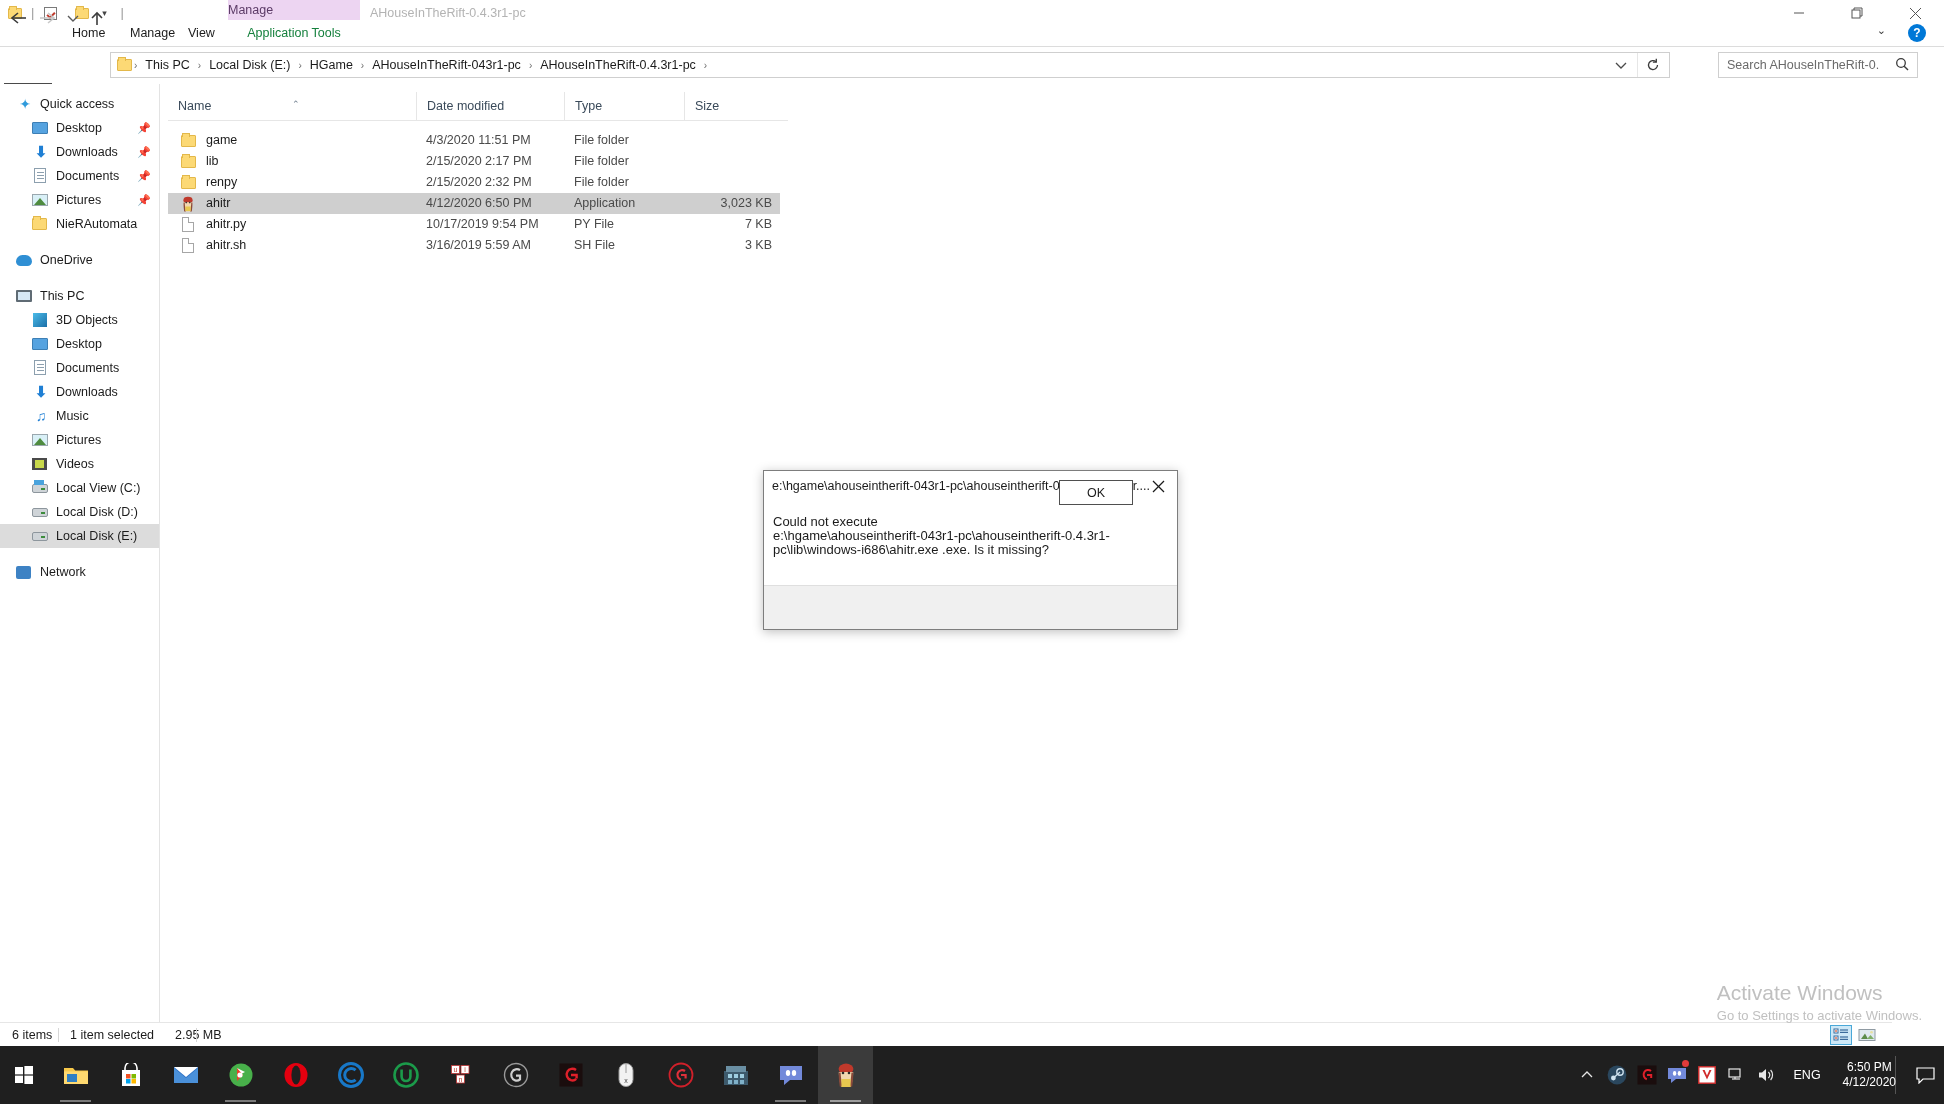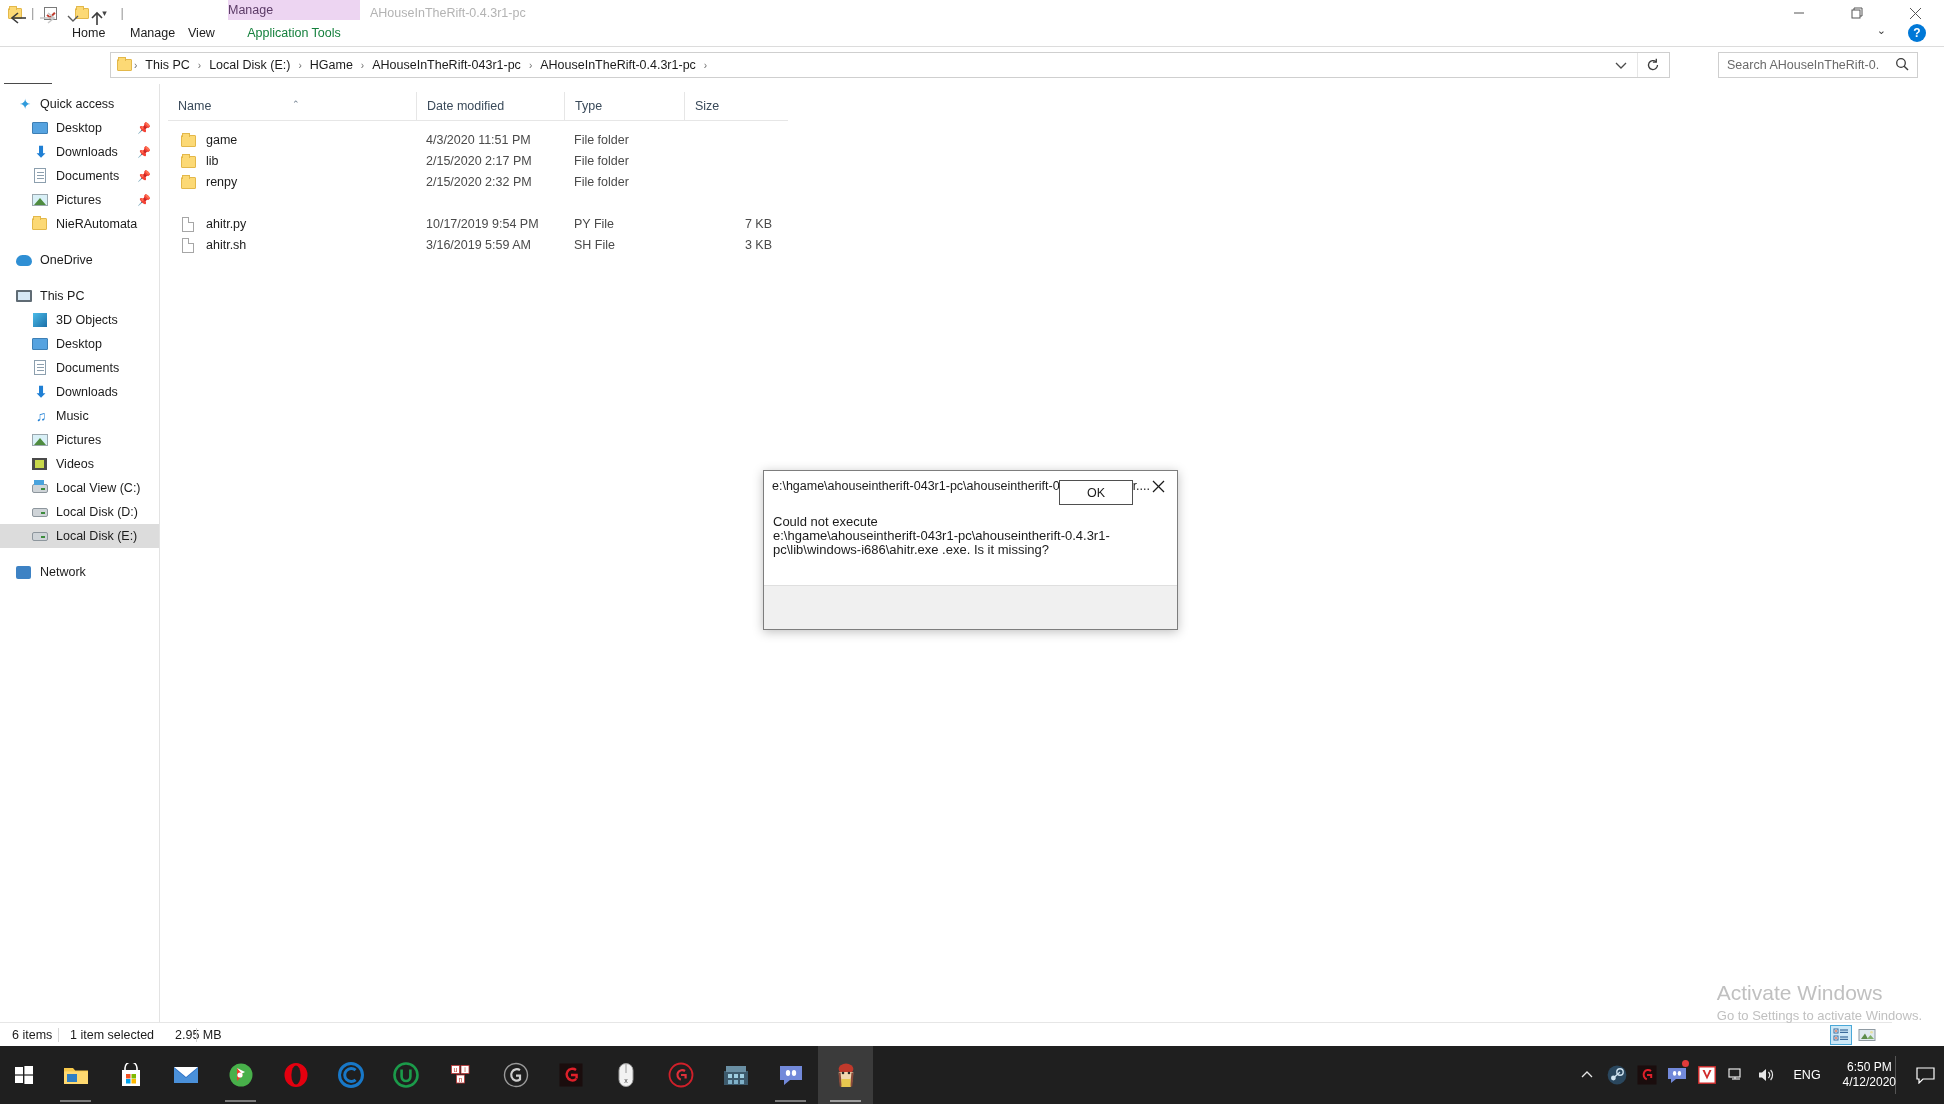--- a/index.html
+++ b/index.html
@@ -525,20 +525,39 @@
           <span class="row-icon">
               <div class="rf"></div>
             </span>
           <span>renpy</span>
         </div>
         <div class="cell dim" style="width:148px;padding-left:10px;">2/15/2020 2:32 PM</div>
         <div class="cell dim" style="width:120px;padding-left:10px;">File folder</div>
         <div class="cell dim size" style="width:88px;"></div>
       </div>
 
+      <div class="row selected" style="top:109px; width:612px;">
+        <div class="cell name" style="width:248px;padding-left:10px;">
+          <span class="row-icon">
+            <svg class="rapp" viewBox="0 0 16 16">
+              <ellipse cx="8" cy="4.2" rx="4.6" ry="3.4" fill="#c0392b"></ellipse>
+              <path d="M3.6 6.2c0 4 1 8 1.4 9.3h6c.4-1.3 1.4-5.3 1.4-9.3z" fill="#f2d7b0"></path>
+              <path d="M3.6 6.5c-.2 3 .3 6.5.6 8.9h1.6c-.5-2.6-1-6-1.1-8.9z" fill="#8a4a3a"></path>
+              <path d="M12.4 6.5c.2 3-.3 6.5-.6 8.9h-1.6c.5-2.6 1-6 1.1-8.9z" fill="#8a4a3a"></path>
+              <circle cx="6.2" cy="6.6" r="0.8" fill="#2b2b2b"></circle>
+              <circle cx="9.8" cy="6.6" r="0.8" fill="#2b2b2b"></circle>
+              <path d="M5.3 10.5h5.4v4.5H5.3z" fill="#e8c84f"></path>
+            </svg>
+          </span>
+          <span>ahitr</span>
+        </div>
+        <div class="cell dim" style="width:148px;padding-left:10px;">4/12/2020 6:50 PM</div>
+        <div class="cell dim" style="width:120px;padding-left:10px;">Application</div>
+        <div class="cell dim size" style="width:88px;">3,023 KB</div>
+      </div>
 
       <div class="row" style="top:130px; width:612px;">
         <div class="cell name" style="width:248px;padding-left:10px;">
           <span class="row-icon">
               <div class="rdoc"></div>
             </span>
           <span>ahitr.py</span>
         </div>
         <div class="cell dim" style="width:148px;padding-left:10px;">10/17/2019 9:54 PM</div>
         <div class="cell dim" style="width:120px;padding-left:10px;">PY File</div>

